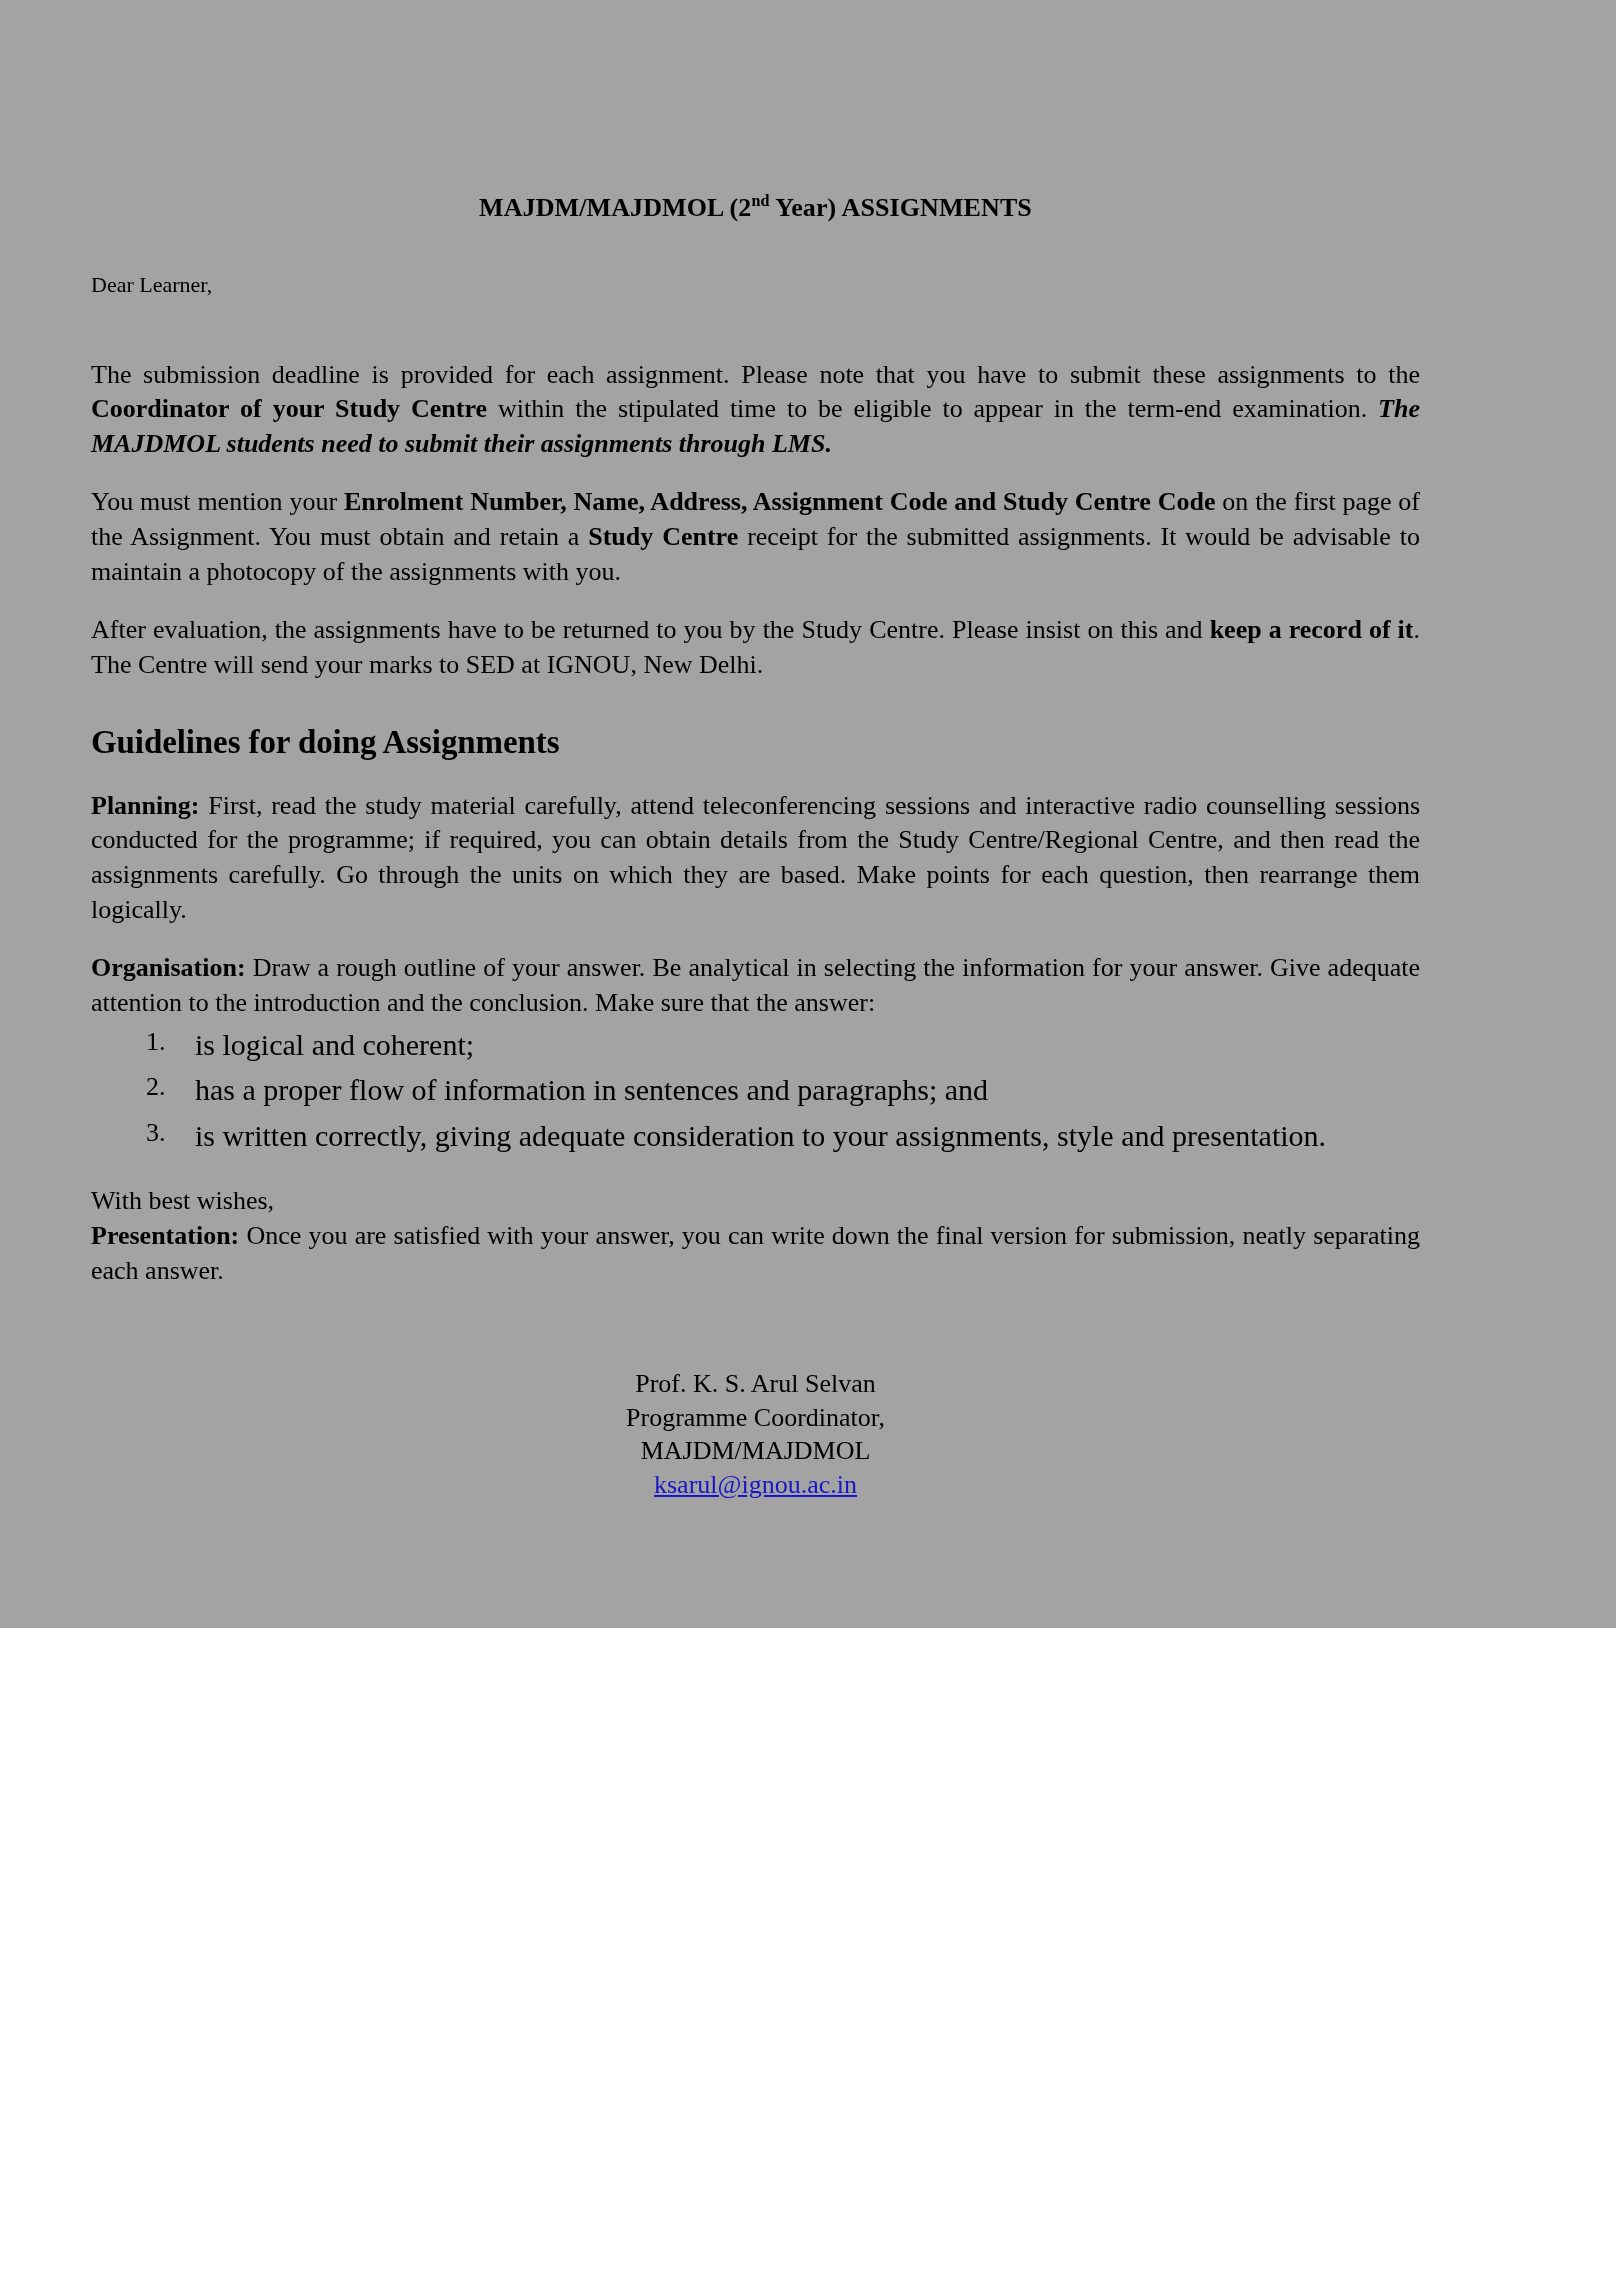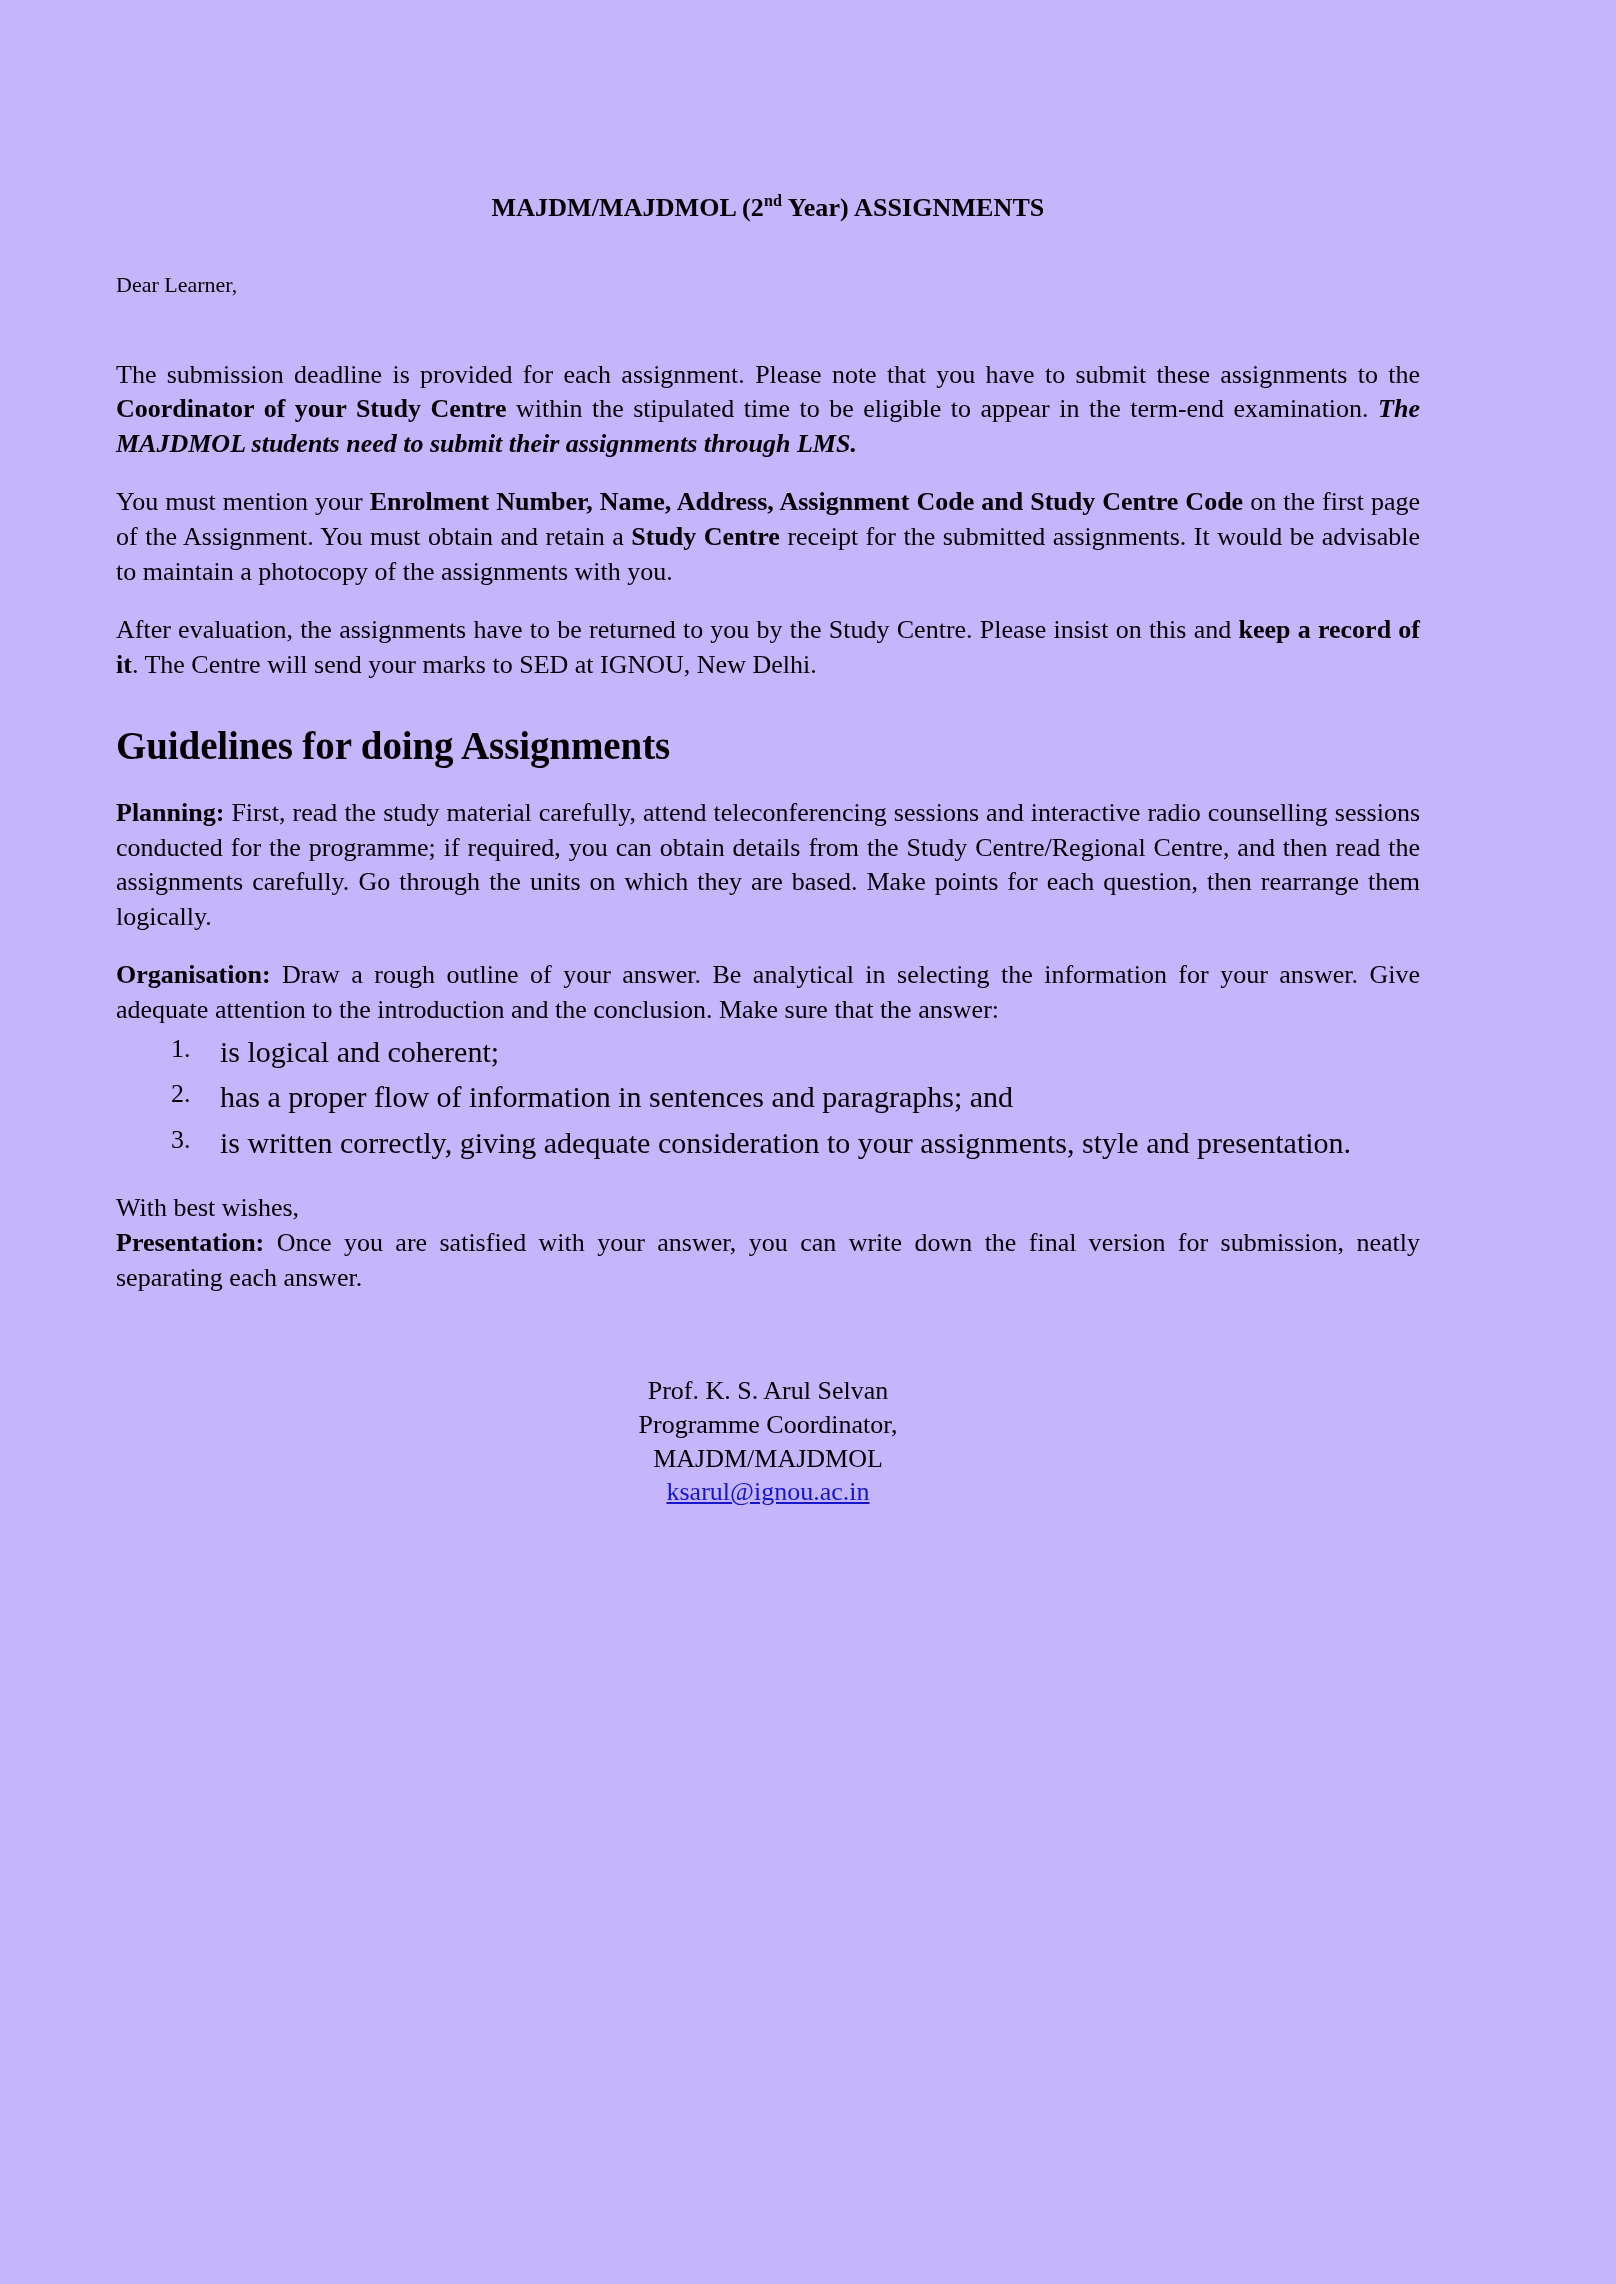--- a/index.html
+++ b/index.html
@@ -10,24 +10,24 @@
   body {
     width: 1617px;
     height: 2284px;
     font-family: "Liberation Serif", "DejaVu Serif", serif;
     color: #000000;
     -webkit-font-smoothing: antialiased;
   }
   .page {
     position: relative;
     width: 1617px;
-    height: 2284px;
-    background: #c4b5fd;
+    height: 1628px;
+    background: #a3a3a3;
     box-sizing: border-box;
-    padding: 193px 197px 0 116px;
+    padding: 193px 197px 0 91px;
   }
   .doc-title {
     text-align: center;
     font-size: 26px;
     font-weight: bold;
     line-height: 1.18;
     margin: 0 0 0 0;
     letter-spacing: 0.1px;
   }
   .doc-title sup {
@@ -47,21 +47,21 @@
   .gap-md { height: 35px; }
   .gap-lg { height: 40px; }
   .gap-title { height: 46px; }
   .salutation {
     font-size: 22px;
     line-height: 1.34;
     margin: 0;
     text-align: left;
   }
   h2.section-heading {
-    font-size: 39px;
+    font-size: 33px;
     font-weight: bold;
     line-height: 1.2;
     margin: 0 0 2.6px 0;
     text-align: left;
     letter-spacing: -0.1px;
   }
   b, strong { font-weight: bold; }
   .bi { font-weight: bold; font-style: italic; }
   ol.answer-list {
     margin: 3.9px 0 0 0;

